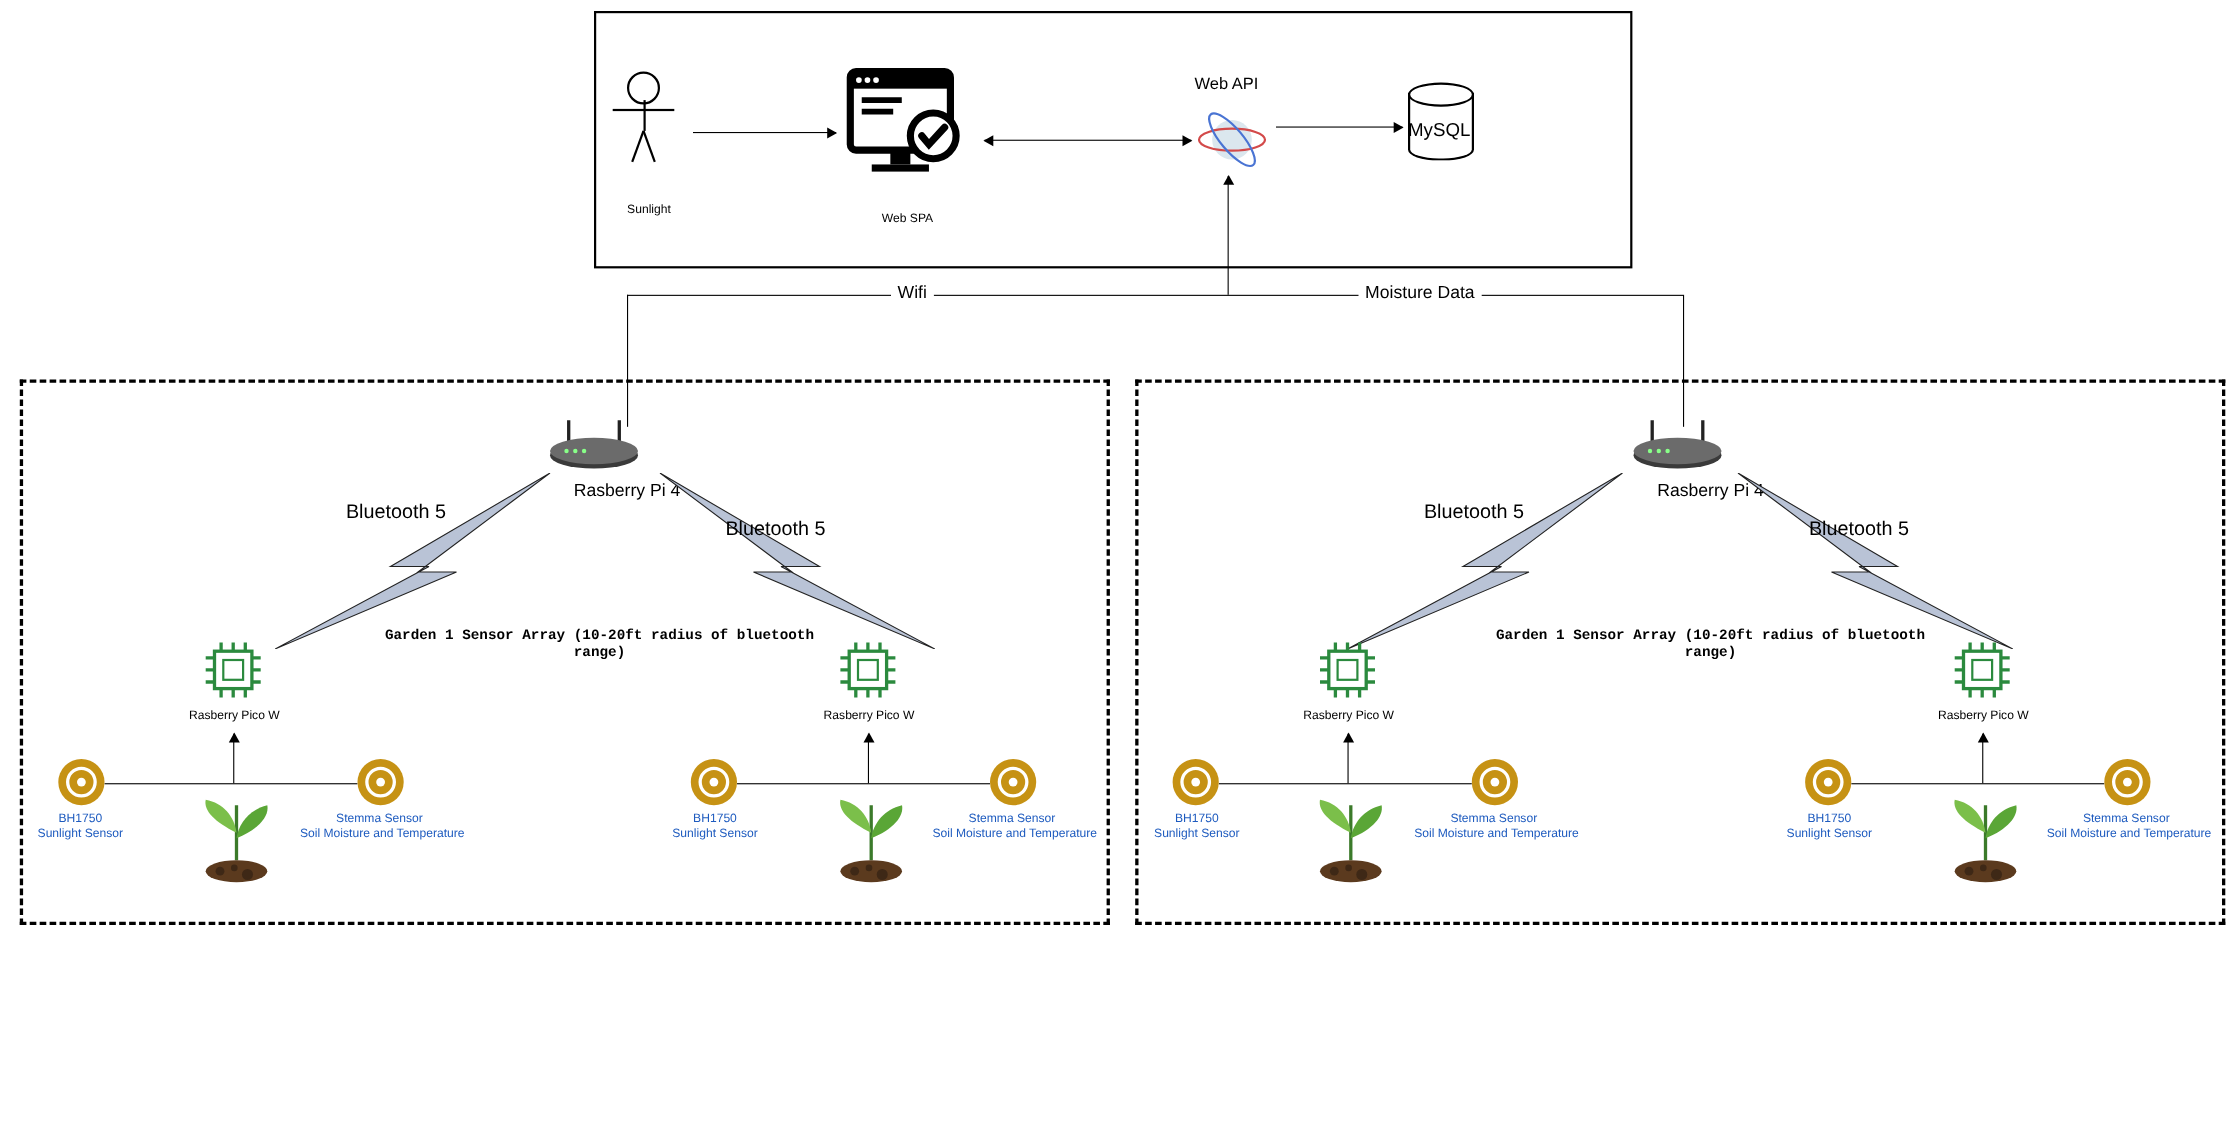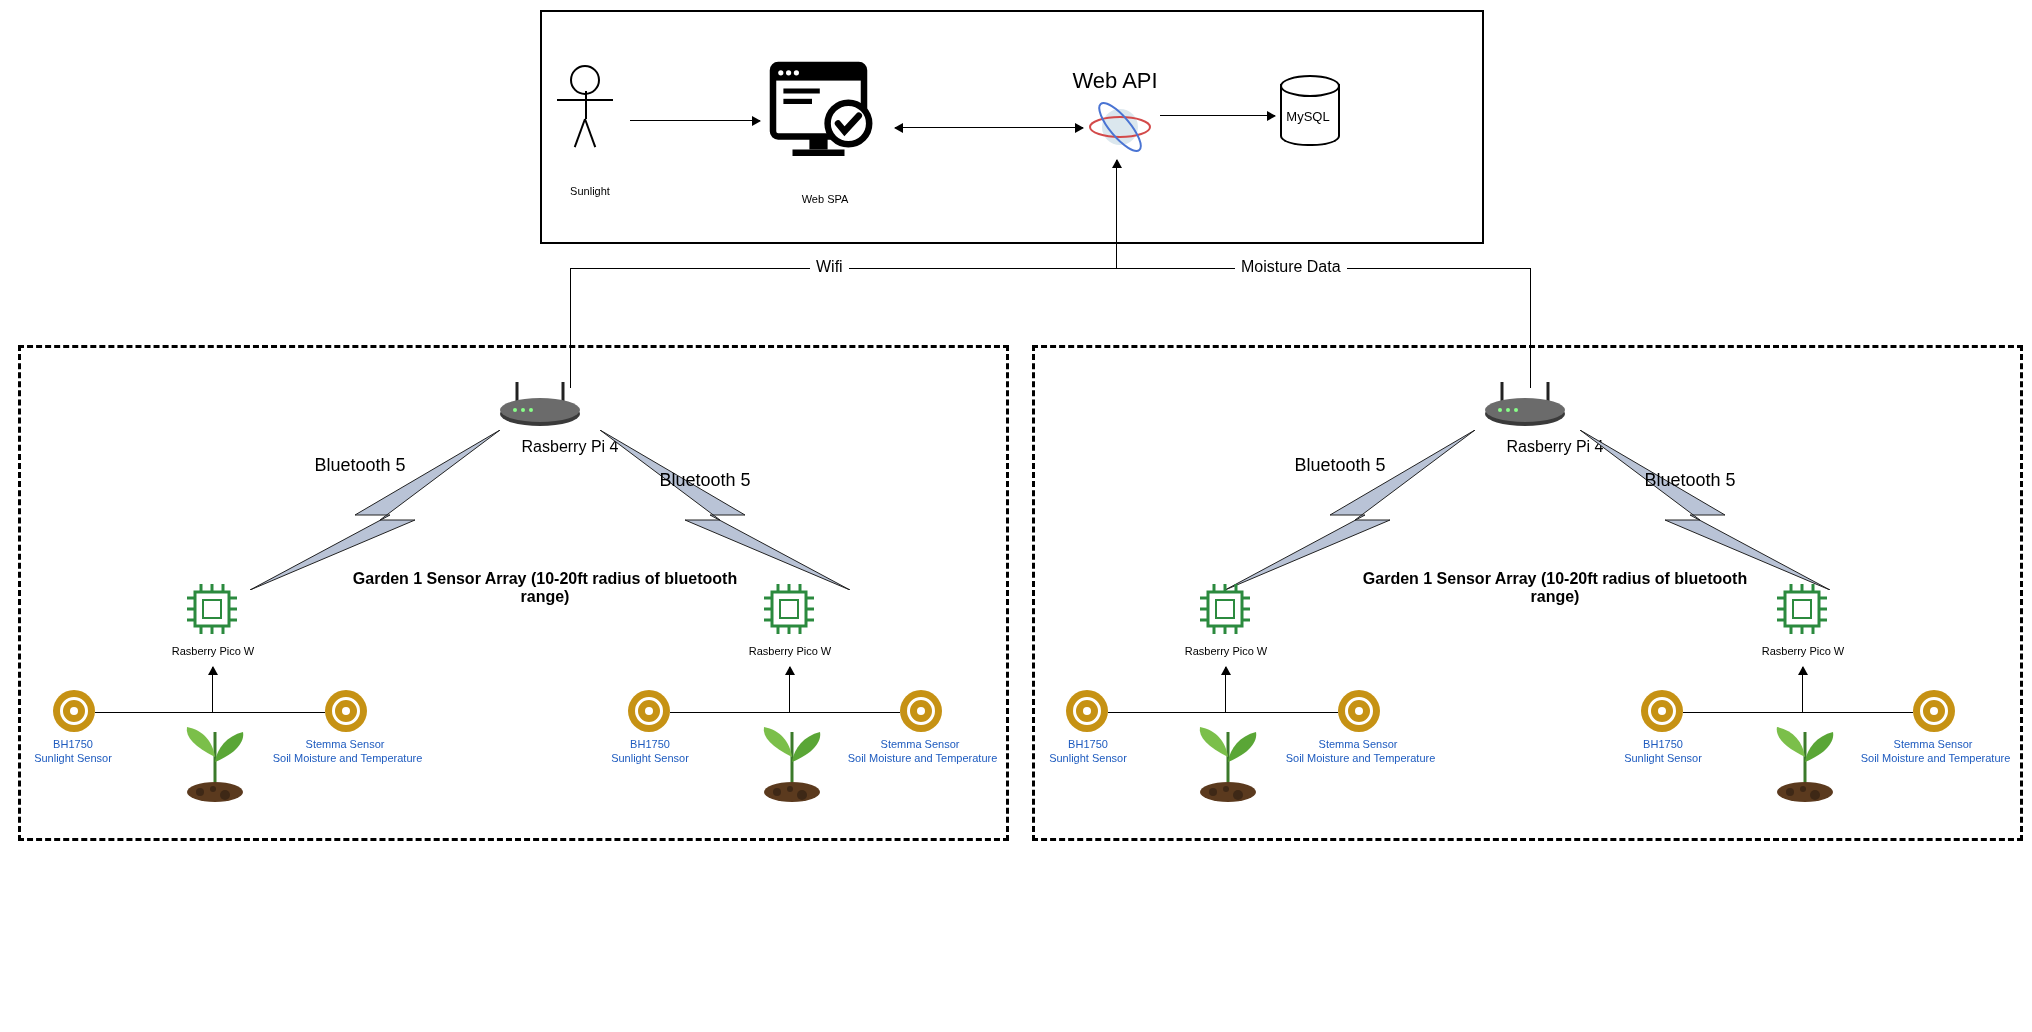--- a/index.html
+++ b/index.html
@@ -3,21 +3,21 @@
 <meta charset="utf-8">
 <style>
   html, body { margin:0; padding:0; background:#fff; font-family: Arial, Helvetica, sans-serif; }
   .canvas { position:relative; width:2032px; height:1032px; transform-origin: top left; }
   .box { position:absolute; border:2px solid #000; }
   .dashed-box { position:absolute; border:3px dashed #000; }
   .lbl { position:absolute; font-size:12px; color:#000; text-align:center; }
   .lbl.sm { font-size:11px; }
   .lbl.blue { color:#1e5bbf; font-size:11px; line-height:1.25; }
   .lbl.md { font-size:18px; }
-  .lbl.bold { font-weight:700; font-size:16px; }
+  .lbl.bold { font-weight:700; font-size:13px;font-family:Liberation Mono, monospace; }
   .lbl.wifi { font-size:16px; background:#fff; padding:0 6px; }
 
   
   .hline { position:absolute; height:0; border-top:1.5px solid #000; }
   .vline { position:absolute; width:0; border-left:1.5px solid #000; }
   .arrow-r::after, .arrow-l::before, .arrow-u::before, .arrow-d::after {
     content:""; position:absolute; width:0; height:0; border-style:solid;
   }
   .arrow-r::after { right:-1px; top:-5px; border-width:5px 0 5px 9px; border-color:transparent transparent transparent #000; }
   .arrow-l::before { left:-1px; top:-5px; border-width:5px 9px 5px 0; border-color:transparent #000 transparent transparent; }
@@ -31,21 +31,21 @@
   .stick .leg { position:absolute; top:54px; height:30px; border-left:2px solid #000; }
 
   
   .spa { position:absolute; }
   .spa svg { display:block; }
 
   
   .db { position:absolute; width:56px; height:70px; }
   .db .top { position:absolute; left:0; top:0; width:56px; height:18px; border:2px solid #000; border-radius:50%/50%; background:#fff; }
   .db .body { position:absolute; left:0; top:9px; width:56px; height:60px; border-left:2px solid #000; border-right:2px solid #000; border-bottom:2px solid #000; border-radius:0 0 28px 28px / 0 0 10px 10px; }
-  .db .txt { position:absolute; width:56px; top:34px; text-align:center; font-size:13px; }
+  .db .txt { position:absolute; width:56px; top:34px; text-align:center; font-size:17px; }
 
   
   .router { position:absolute; }
   .router svg { display:block; }
 
   
   .bolt { position:absolute; }
 
   
   .chip { position:absolute; }
@@ -87,21 +87,21 @@
       <line x1="18" y1="30" x2="46" y2="30" stroke="#000" stroke-width="4"></line>
       <line x1="18" y1="38" x2="40" y2="38" stroke="#000" stroke-width="4"></line>
       <rect x="38" y="65" width="14" height="10" fill="#000"></rect>
       <rect x="25" y="75" width="40" height="5" fill="#000"></rect>
       <circle cx="68" cy="55" r="16" fill="#fff" stroke="#000" stroke-width="5"></circle>
       <path d="M60 55 l5 6 l11 -12" fill="none" stroke="#000" stroke-width="5" stroke-linecap="round"></path>
     </svg>
   </div>
   <div class="lbl sm" style="left:790px; top:193px; width:70px;">Web SPA</div>
 
-  <div class="lbl" style="left:1060px; top:68px; width:110px; font-size:22px;">Web API</div>
+  <div class="lbl" style="left:1060px; top:68px; width:110px; font-size:15px;">Web API</div>
   <div class="api-glyph" style="left:1085px; top:100px;">
     <svg width="70" height="55" viewBox="0 0 70 55">
       <circle cx="35" cy="27" r="18" fill="#dbe7ee"></circle>
       <ellipse cx="35" cy="27" rx="30" ry="10" fill="none" stroke="#d34a4a" stroke-width="2"></ellipse>
       <ellipse cx="35" cy="27" rx="30" ry="10" fill="none" stroke="#4a74d3" stroke-width="2" transform="rotate(50 35 27)"></ellipse>
     </svg>
   </div>
 
   <div class="db" style="left:1280px; top:75px;">
     <div class="body"></div>

